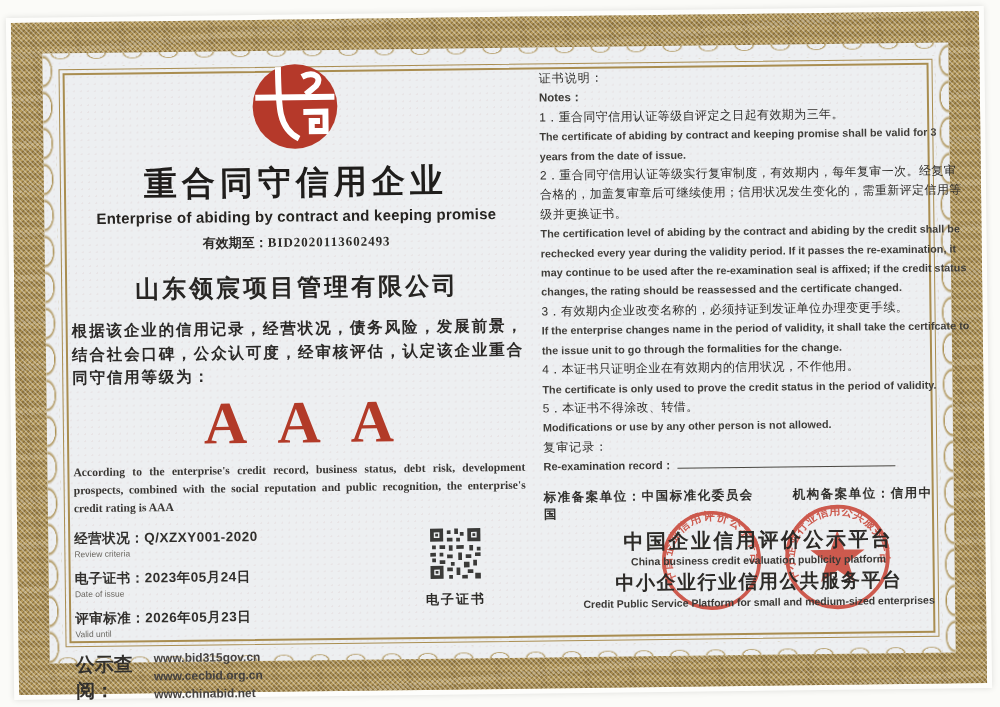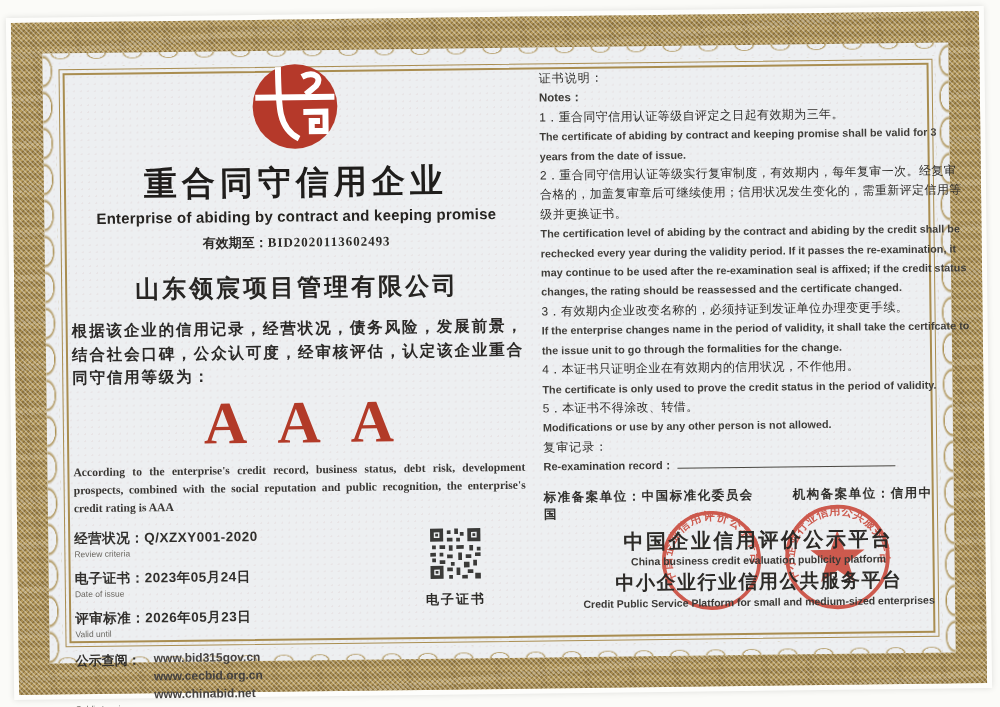--- a/index.html
+++ b/index.html
@@ -34,21 +34,21 @@
   .rating{margin:2px 0 0;text-align:center;font-family:"Liberation Serif","DejaVu Serif",serif;
     font-size:60px;font-weight:bold;color:#b23a28;letter-spacing:30px;padding-left:30px;line-height:1.1;}
   .stmt-en{margin:6px 0 0;font-family:"Liberation Serif","DejaVu Serif",serif;font-size:11.6px;font-weight:bold;
     color:#3a3734;line-height:1.55;text-align:justify;}
   .meta-block{margin-top:12px;}
   .meta-row{margin-top:11px;}
   .meta-main{margin:0;font-size:13.5px;font-weight:bold;color:#312f2c;letter-spacing:.5px;}
   .meta-sub{margin:1px 0 0;font-size:8.5px;color:#6b6862;}
   .inquiry{margin-top:13px;display:flex;}
   .inq-left{width:78px;}
-  .inq-label{margin:0;font-size:13px;font-weight:bold;color:#312f2c;}
+  .inq-label{margin:0;font-size:19px;font-weight:bold;color:#312f2c;}
   .inq-sub{margin:34px 0 0;font-size:8.5px;color:#6b6862;}
   .url-list{margin:0;padding:0;list-style:none;}
   .url-list li{margin:0 0 4px;font-size:12px;font-weight:600;color:#454240;}
   .qr-block{position:absolute;left:326px;top:468px;width:110px;text-align:center;}
   .qr-block svg{width:54px;height:54px;}
   .qr-caption{margin:6px 0 0;font-size:13px;font-weight:bold;letter-spacing:2px;color:#2c2a27;}
 
   
   .right-col{position:absolute;left:532px;top:58px;width:428px;color:#33312d;}
   .notes p{margin:0;line-height:19.4px;}

